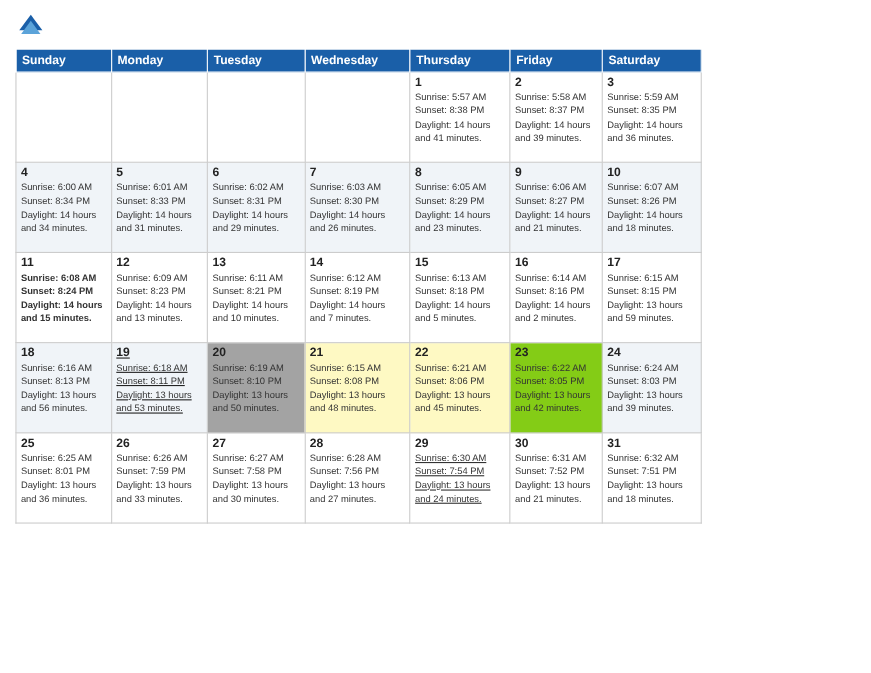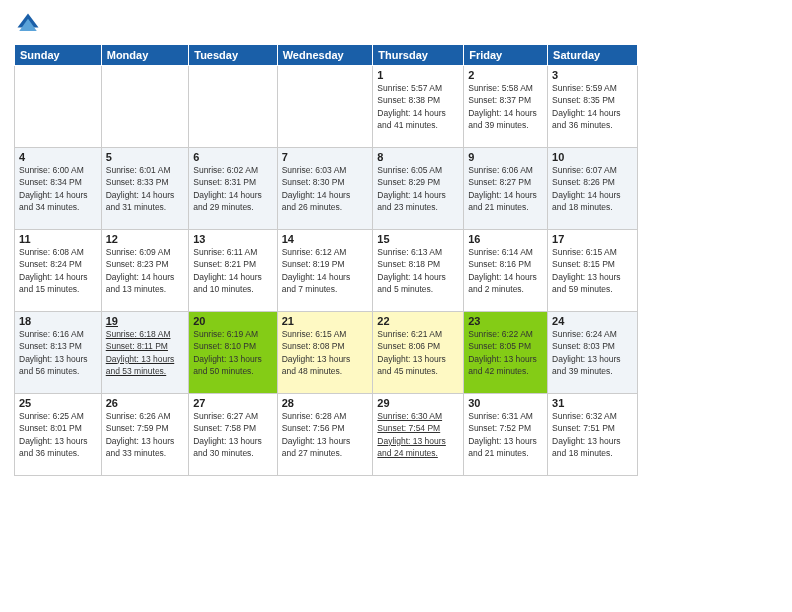--- a/index.html
+++ b/index.html
@@ -207,21 +207,21 @@
             <span class="day-num">10</span>
             <div class="day-detail" style="white-space: pre-line;">Sunrise: 6:07 AM
 Sunset: 8:26 PM
 Daylight: 14 hours
 and 18 minutes.</div>
           </td>
         </tr>
         <tr>
           <td>
             <span class="day-num">11</span>
-            <div class="day-detail" style="white-space: pre-line;">Sunrise: 6:08 AM
+            <div class="day-detail" style="white-space: pre-line; font-weight: bold;">Sunrise: 6:08 AM
 Sunset: 8:24 PM
 Daylight: 14 hours
 and 15 minutes.</div>
           </td>
           <td>
             <span class="day-num">12</span>
             <div class="day-detail" style="white-space: pre-line;">Sunrise: 6:09 AM
 Sunset: 8:23 PM
 Daylight: 14 hours
 and 13 minutes.</div>
@@ -270,21 +270,21 @@
 Daylight: 13 hours
 and 56 minutes.</div>
           </td>
           <td style="background: rgb(240, 244, 248); text-decoration: underline;">
             <span class="day-num">19</span>
             <div class="day-detail" style="white-space: pre-line;">Sunrise: 6:18 AM
 Sunset: 8:11 PM
 Daylight: 13 hours
 and 53 minutes.</div>
           </td>
-          <td style="background: #84cc16;">
+          <td style="background: #a3a3a3;">
             <span class="day-num">20</span>
             <div class="day-detail" style="white-space: pre-line;">Sunrise: 6:19 AM
 Sunset: 8:10 PM
 Daylight: 13 hours
 and 50 minutes.</div>
           </td>
           <td style="background: #fef9c3;">
             <span class="day-num">21</span>
             <div class="day-detail" style="white-space: pre-line;">Sunrise: 6:15 AM
 Sunset: 8:08 PM

